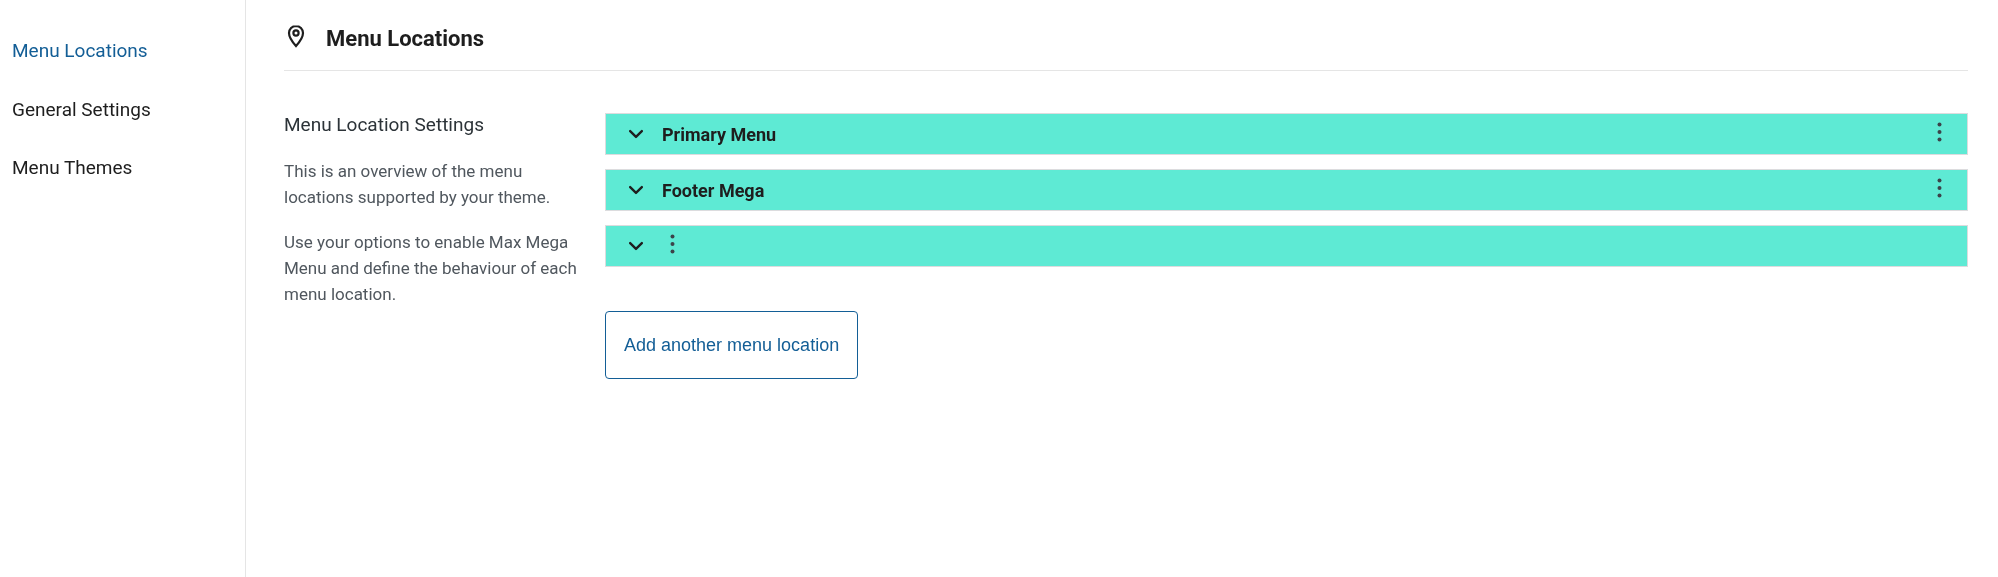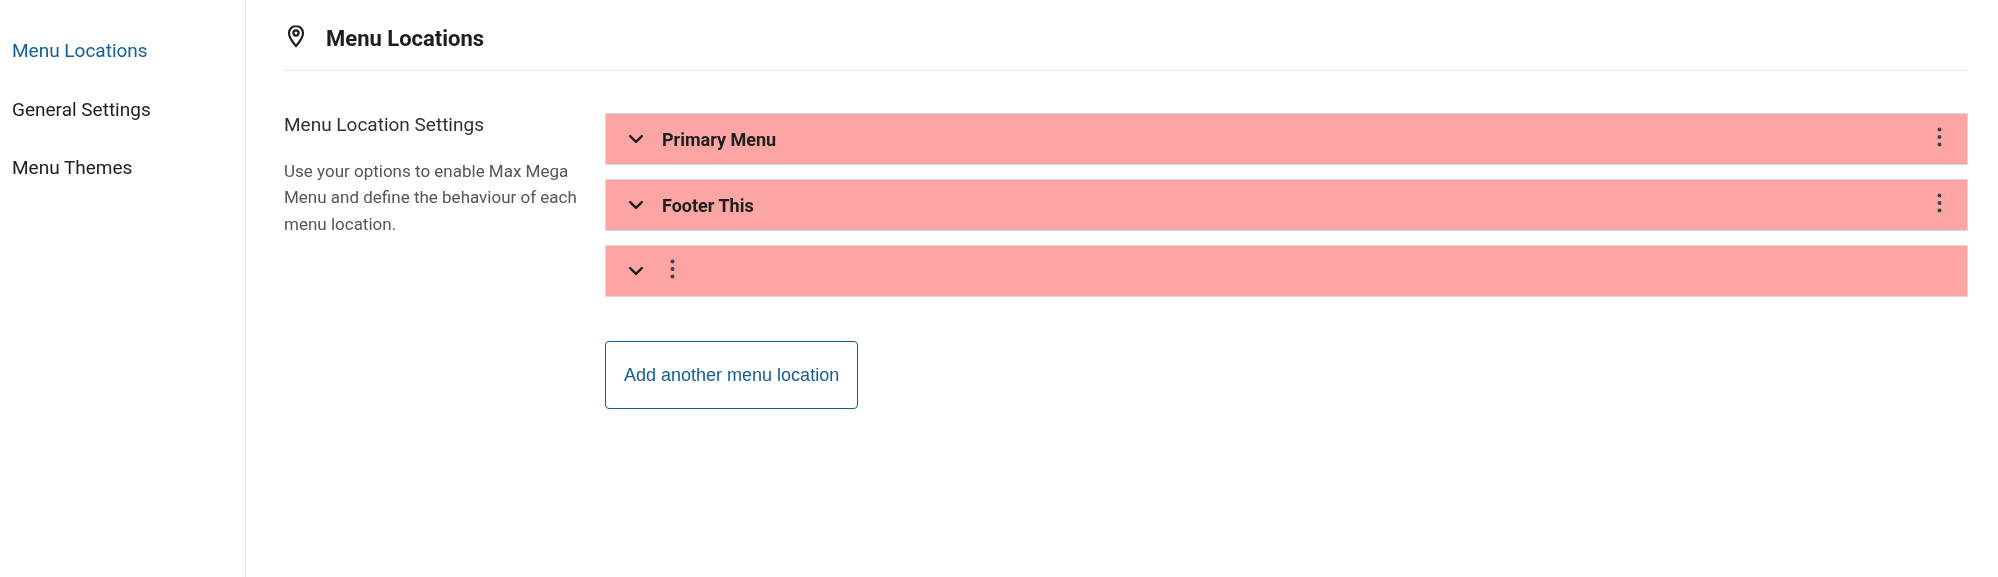--- a/index.html
+++ b/index.html
@@ -77,24 +77,24 @@
 
     .locations-col {
       flex: 1;
       min-width: 0;
     }
     .loc-item {
       border: 1px solid #dcdcde;
       display: flex;
       align-items: center;
       padding: 0 18px 0 20px;
-      height: 52px;
+      height: 42px;
       margin-bottom: 14px;
       cursor: pointer;
-      background: #fca5a5;
+      background: #5eead4;
     }
     .loc-chevron {
       display: inline-flex;
       align-items: center;
       justify-content: center;
       width: 20px;
       margin-right: 16px;
     }
     .loc-chevron svg {
       width: 14px;
@@ -157,20 +157,21 @@
         <circle cx="12" cy="9" r="2.6"></circle>
       </svg>
     </span>
     <h1 class="page-title">Menu Locations</h1>
   </div>
 
   <div class="body-row">
 
     <div class="settings-col">
       <div class="settings-title">Menu Location Settings</div>
+      <p class="settings-desc">This is an overview of the menu locations supported by your theme.</p>
       <p class="settings-desc">Use your options to enable Max Mega Menu and define the behaviour of each menu location.</p>
     </div>
 
     <div class="locations-col">
 
       <div class="loc-item">
         <span class="loc-chevron">
           <svg viewBox="0 0 12 12" fill="none" stroke-width="2" stroke-linecap="round" stroke-linejoin="round">
               <polyline points="1 3.5 6 8.5 11 3.5"></polyline>
             </svg>
@@ -186,21 +187,21 @@
           </span>
         </span>
       </div>
 
       <div class="loc-item">
         <span class="loc-chevron">
           <svg viewBox="0 0 12 12" fill="none" stroke-width="2" stroke-linecap="round" stroke-linejoin="round">
               <polyline points="1 3.5 6 8.5 11 3.5"></polyline>
             </svg>
         </span>
-        <span class="loc-label">Footer This</span>
+        <span class="loc-label">Footer Mega</span>
         <span class="loc-kebab">
           <span>
             <svg viewBox="0 0 5 20">
                 <circle cx="2.5" cy="2.5" r="2"></circle>
                 <circle cx="2.5" cy="10" r="2"></circle>
                 <circle cx="2.5" cy="17.5" r="2"></circle>
               </svg>
           </span>
         </span>
       </div>

